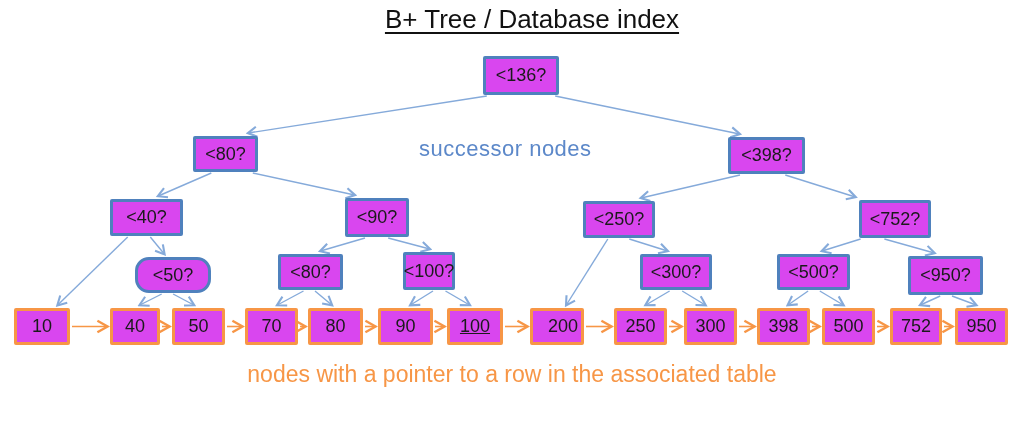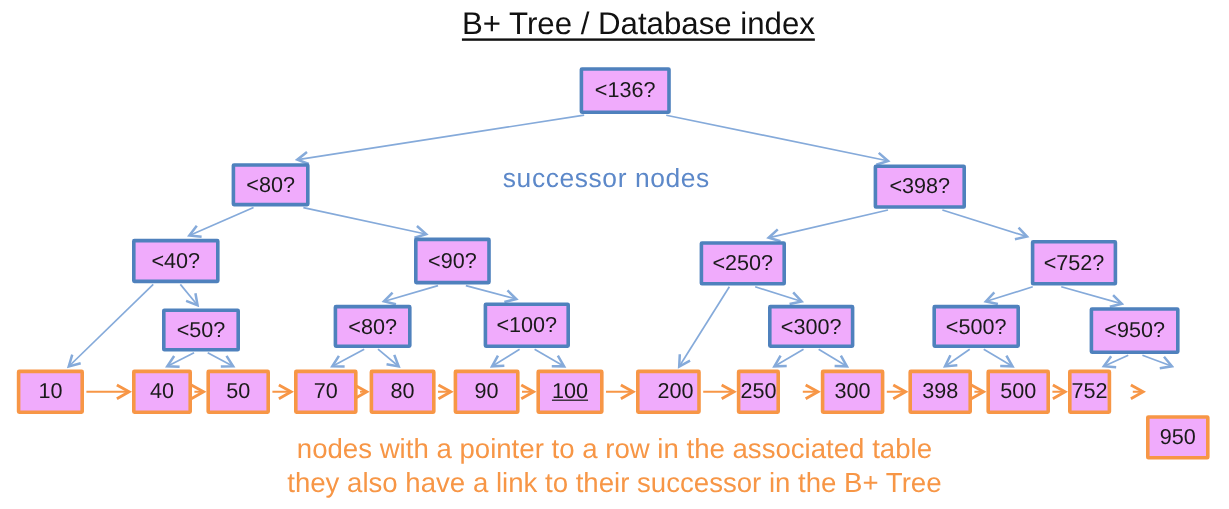--- a/index.html
+++ b/index.html
@@ -30,21 +30,21 @@
     position:absolute;
     top:360px;left:0;width:1024px;
     text-align:center;
     font-size:23px;
     line-height:28px;
   }
   svg.edges{position:absolute;left:0;top:0;width:1024px;height:424px;}
   .node{
     position:absolute;
     box-sizing:border-box;
-    background:#f0abfc;
+    background:#d946ef;
     display:flex;align-items:center;justify-content:center;
     font-size:18px;
     color:#1a1a1a;
     border-radius:2px;
   }
   .node.decision{border:3px solid #4F81BD;}
   .node.leaf{border:3px solid #F79646;}
 </style>
 </head>
 <body>
@@ -104,39 +104,38 @@
     </svg>
 
   <div id="nodes">
       <div class="node decision" style="left: 483px; top: 56px; width: 76px; height: 39px; border-color: rgb(79, 129, 189); color: rgb(26, 26, 26);">&lt;136?</div>
       <div class="node decision" style="left: 193px; top: 136px; width: 65px; height: 36px; border-color: rgb(79, 129, 189); color: rgb(26, 26, 26);">&lt;80?</div>
       <div class="node decision" style="left: 728px; top: 137px; width: 77px; height: 37px; border-color: rgb(79, 129, 189); color: rgb(26, 26, 26);">&lt;398?</div>
       <div class="node decision" style="left: 110px; top: 199px; width: 73px; height: 37px; border-color: rgb(79, 129, 189); color: rgb(26, 26, 26);">&lt;40?</div>
       <div class="node decision" style="left: 345px; top: 198px; width: 64px; height: 39px; border-color: rgb(79, 129, 189); color: rgb(26, 26, 26);">&lt;90?</div>
       <div class="node decision" style="left: 583px; top: 201px; width: 72px; height: 37px; border-color: rgb(79, 129, 189); color: rgb(26, 26, 26);">&lt;250?</div>
       <div class="node decision" style="left: 835px; top: 200px; width: 72px; height: 38px; border-color: rgb(79, 129, 189); color: rgb(26, 26, 26); margin-left: 24px;">&lt;752?</div>
-      <div class="node decision" style="left: 135px; top: 257px; width: 65px; height: 36px; border-color: rgb(79, 129, 189); color: rgb(26, 26, 26);">&lt;50?</div>
+      <div class="node decision" style="left: 135px; top: 257px; width: 76px; height: 36px; border-color: rgb(79, 129, 189); color: rgb(26, 26, 26); border-radius: 14px;">&lt;50?</div>
       <div class="node decision" style="left: 278px; top: 254px; width: 65px; height: 36px; border-color: rgb(79, 129, 189); color: rgb(26, 26, 26);">&lt;80?</div>
-      <div class="node decision" style="left: 403px; top: 252px; width: 72px; height: 38px; border-color: rgb(79, 129, 189); color: rgb(26, 26, 26);">&lt;100?</div>
+      <div class="node decision" style="left: 403px; top: 252px; width: 52px; height: 38px; border-color: rgb(79, 129, 189); color: rgb(26, 26, 26);">&lt;100?</div>
       <div class="node decision" style="left: 640px; top: 254px; width: 72px; height: 36px; border-color: rgb(79, 129, 189); color: rgb(26, 26, 26);">&lt;300?</div>
       <div class="node decision" style="left: 777px; top: 254px; width: 73px; height: 36px; border-color: rgb(79, 129, 189); color: rgb(26, 26, 26);">&lt;500?</div>
       <div class="node decision" style="left: 908px; top: 256px; width: 75px; height: 39px; border-color: rgb(79, 129, 189); color: rgb(26, 26, 26);">&lt;950?</div>
       <div class="node leaf" style="left: 14px; top: 308px; width: 56px; height: 37px; border-color: rgb(247, 150, 70); color: rgb(26, 26, 26);">10</div>
       <div class="node leaf" style="left: 110px; top: 308px; width: 50px; height: 37px; border-color: rgb(247, 150, 70); color: rgb(26, 26, 26);">40</div>
       <div class="node leaf" style="left: 172px; top: 308px; width: 53px; height: 37px; border-color: rgb(247, 150, 70); color: rgb(26, 26, 26);">50</div>
       <div class="node leaf" style="left: 245px; top: 308px; width: 53px; height: 37px; border-color: rgb(247, 150, 70); color: rgb(26, 26, 26);">70</div>
       <div class="node leaf" style="left: 308px; top: 308px; width: 55px; height: 37px; border-color: rgb(247, 150, 70); color: rgb(26, 26, 26);">80</div>
       <div class="node leaf" style="left: 378px; top: 308px; width: 55px; height: 37px; border-color: rgb(247, 150, 70); color: rgb(26, 26, 26);">90</div>
       <div class="node leaf" style="left: 447px; top: 308px; width: 56px; height: 37px; border-color: rgb(247, 150, 70); color: rgb(26, 26, 26); text-decoration: underline;">100</div>
       <div class="node leaf" style="left: 530px; top: 308px; width: 54px; height: 37px; border-color: rgb(247, 150, 70); color: rgb(26, 26, 26); padding-left: 12px;">200</div>
-      <div class="node leaf" style="left: 614px; top: 308px; width: 36px; height: 37px; border-color: rgb(247, 150, 70); color: rgb(26, 26, 26);">250</div>
+      <div class="node leaf" style="left: 614px; top: 308px; width: 53px; height: 37px; border-color: rgb(247, 150, 70); color: rgb(26, 26, 26);">250</div>
       <div class="node leaf" style="left: 684px; top: 308px; width: 53px; height: 37px; border-color: rgb(247, 150, 70); color: rgb(26, 26, 26);">300</div>
       <div class="node leaf" style="left: 757px; top: 308px; width: 53px; height: 37px; border-color: rgb(247, 150, 70); color: rgb(26, 26, 26);">398</div>
       <div class="node leaf" style="left: 822px; top: 308px; width: 53px; height: 37px; border-color: rgb(247, 150, 70); color: rgb(26, 26, 26);">500</div>
-      <div class="node leaf" style="left: 890px; top: 308px; width: 36px; height: 37px; border-color: rgb(247, 150, 70); color: rgb(26, 26, 26);">752</div>
-      <div class="node leaf" style="left: 955px; top: 308px; width: 53px; height: 37px; border-color: rgb(247, 150, 70); color: rgb(26, 26, 26); margin-top: 38px;">950</div>
+      <div class="node leaf" style="left: 890px; top: 308px; width: 52px; height: 37px; border-color: rgb(247, 150, 70); color: rgb(26, 26, 26);">752</div>
+      <div class="node leaf" style="left: 955px; top: 308px; width: 53px; height: 37px; border-color: rgb(247, 150, 70); color: rgb(26, 26, 26);">950</div>
     </div>
 
   <div class="captions" style="color: rgb(247, 150, 70);">
     <div>nodes with a pointer to a row in the associated table</div>
-    <div>they also have a link to their successor in the B+ Tree</div>
   </div>
 </div>
 
 </body></html>

